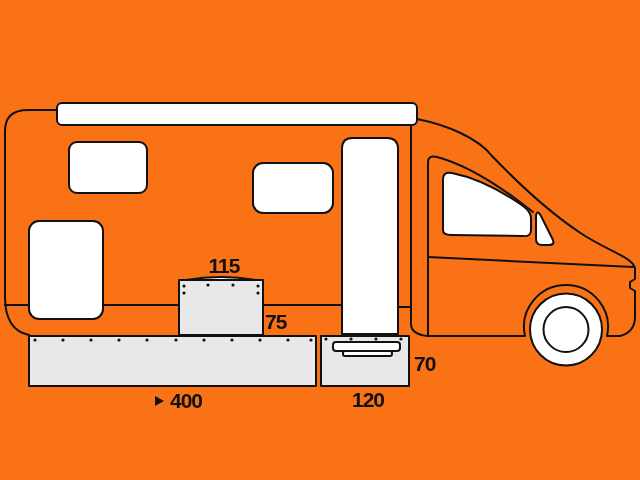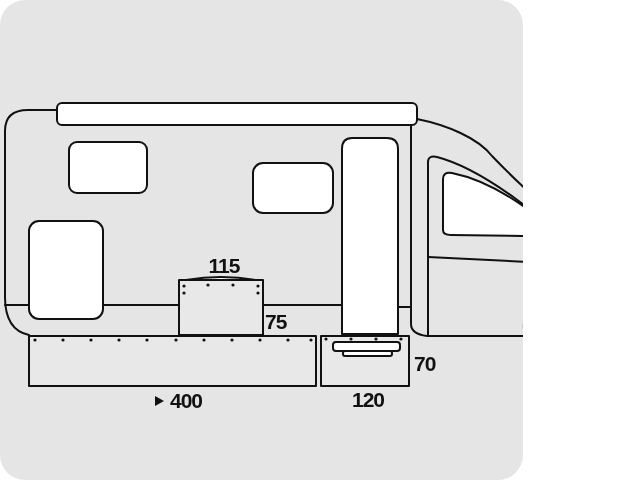--- a/index.html
+++ b/index.html
@@ -3,25 +3,24 @@
 <meta charset="utf-8">
 <style>
   html, body {
     margin: 0;
     padding: 0;
     background: #ffffff;
     font-family: "Liberation Sans", sans-serif;
   }
   .stage {
     position: relative;
-    width: 523px;
+    width: 640px;
     height: 480px;
-    background: #e5e5e5;
+    background: #f97316;
     overflow: hidden;
-    border-radius: 25px;
   }
   svg { display: block; }
   .ln {
     fill: none;
     stroke: #111111;
     stroke-width: 2;
     stroke-linecap: round;
     stroke-linejoin: round;
   }
   .fill-white { fill: #ffffff; }

